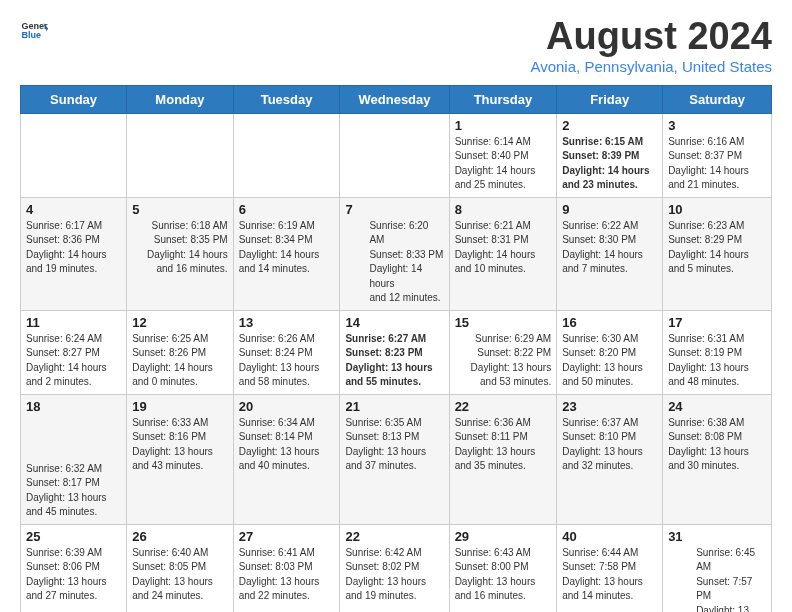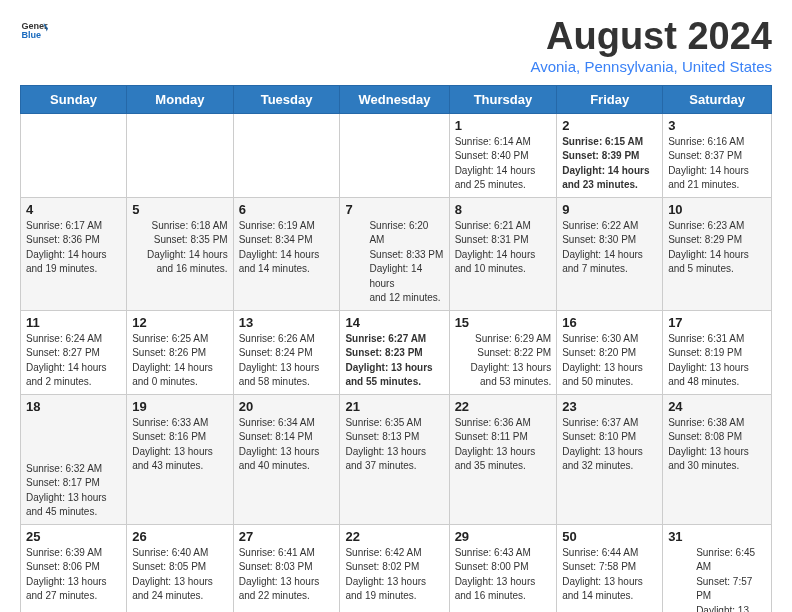--- a/index.html
+++ b/index.html
@@ -330,21 +330,21 @@
 and 19 minutes.</div>
         </td>
         <td>
           <div class="day-number">29</div>
           <div class="day-info" style="white-space: pre-line;">Sunrise: 6:43 AM
 Sunset: 8:00 PM
 Daylight: 13 hours
 and 16 minutes.</div>
         </td>
         <td>
-          <div class="day-number">50</div>
+          <div class="day-number">40</div>
           <div class="day-info" style="white-space: pre-line;">Sunrise: 6:44 AM
 Sunset: 7:58 PM
 Daylight: 13 hours
 and 14 minutes.</div>
         </td>
         <td>
           <div class="day-number">31</div>
           <div class="day-info" style="white-space: pre-line; margin-left: 28px;">Sunrise: 6:45 AM
 Sunset: 7:57 PM
 Daylight: 13 hours

